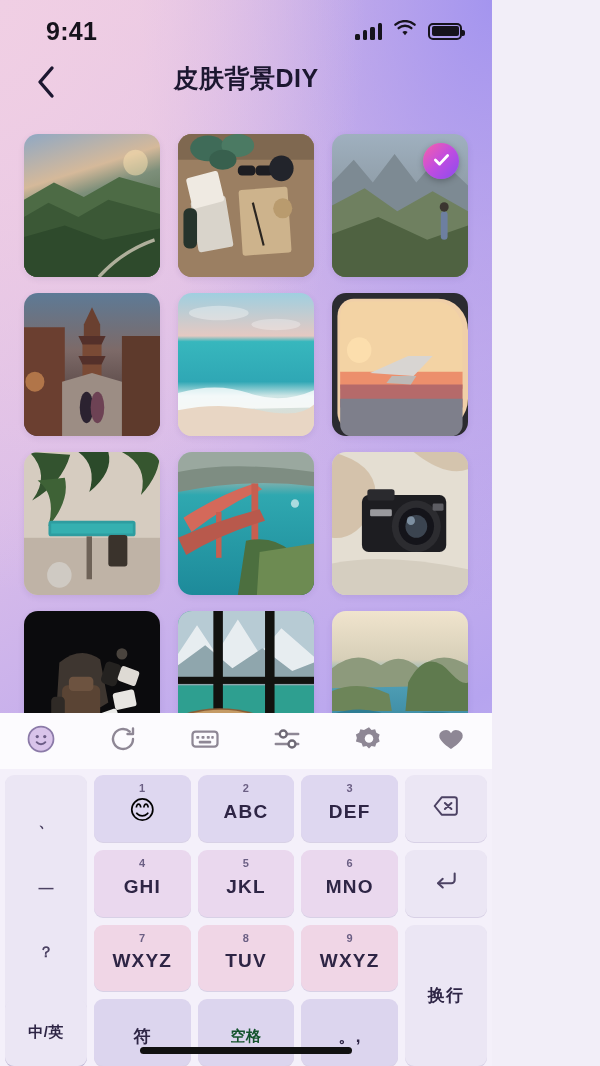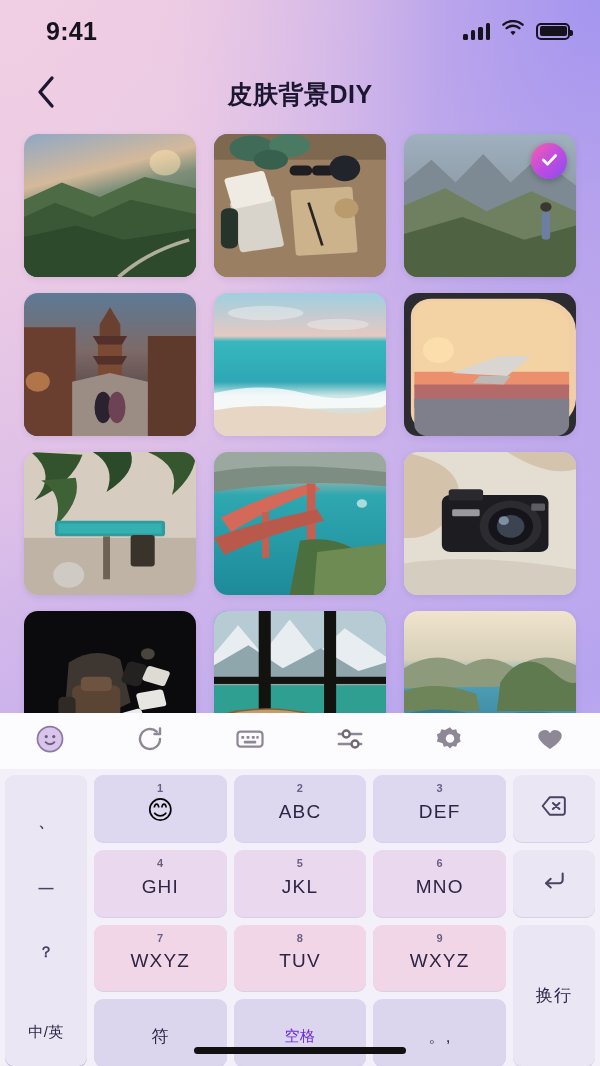--- a/index.html
+++ b/index.html
@@ -6,21 +6,21 @@
   html, body { width:600px; height:1066px; overflow:hidden; }
   body {
     font-family:"Liberation Sans","DejaVu Sans",sans-serif;
     background:#f2eef8;
     position:relative;
   }
 
   
   #app {
     position:absolute; inset:0;
-    width:600px; height:1066px;
+    width:492px; height:1066px;
     background:
       radial-gradient(120% 90% at 0% 0%, #f0cfe4 0%, rgba(240,207,228,0) 62%),
       radial-gradient(120% 95% at 100% 0%, #a495ef 0%, rgba(164,149,239,0) 60%),
       linear-gradient(150deg,#ecc8e2 0%, #d9bce9 38%, #b6a4ef 72%, #cfc3f2 100%);
     overflow:hidden;
   }
 
   
   .statusbar {
     height:62px; padding:0 30px 0 46px;
@@ -37,21 +37,21 @@
     padding:1.5px; position:relative;
   }
   .battery::after{
     content:""; position:absolute; right:-5px; top:5px;
     width:3px; height:6px; background:#16131c; border-radius:0 2px 2px 0;
   }
   .battery i { display:block; height:100%; width:100%; background:#16131c; border-radius:2px; }
 
   
   .navbar {
-    height:64px; display:flex; align-items:center;
+    height:64px; display:flex; align-items:flex-start;
     padding:0 34px 0 24px; position:relative;
   }
   .back-btn {
     width:44px; height:44px; display:flex; align-items:center; justify-content:center;
     cursor:pointer;
   }
   .nav-title {
     position:absolute; left:0; right:0; text-align:center;
     font-size:25px; font-weight:700; color:#1c1730; letter-spacing:.5px;
     pointer-events:none;
@@ -112,21 +112,21 @@
     border-radius:9px; display:flex; align-items:center; justify-content:center;
     position:relative; cursor:pointer; user-select:none;
     box-shadow:0 1px 0 rgba(120,100,160,.22);
     background:#e8e2f2;
   }
   .key .num {
     position:absolute; top:7px; left:50%; transform:translateX(-50%);
     font-size:11px; color:#6b5f84; font-weight:600; letter-spacing:.3px;
   }
   .key .lbl {
-    font-size:19px; font-weight:400; color:#2e2545; letter-spacing:1.2px;
+    font-size:19px; font-weight:700; color:#2e2545; letter-spacing:1.2px;
     margin-top:7px;
   }
   .key.r1 { background:#ded7f0; }
   .key.r2 { background:#ead8ee; }
   .key.r3 { background:#f0d6e6; }
   .key.r4 { background:#dcd5ee; }
   .key.side { background:#ebe6f4; }
   .key svg { width:26px; height:26px; }
 
   .key-punct {
@@ -147,21 +147,21 @@
   .key-pqrs    { grid-column:2; grid-row:3; }
   .key-tuv     { grid-column:3; grid-row:3; }
   .key-wxyz    { grid-column:4; grid-row:3; }
   .key-enter   { grid-column:5; grid-row:3 / span 2; flex-direction:column; }
   .key-mode    { grid-column:1; grid-row:4; }
   .key-sym     { grid-column:2; grid-row:4; }
   .key-space   { grid-column:3; grid-row:4; }
   .key-period  { grid-column:4; grid-row:4; }
 
   .key-enter .lbl { font-size:17px; margin-top:0; }
-  .key-space .lbl { font-size:15px; letter-spacing:.5px; color:#6d28d9; }
+  .key-space .lbl { font-size:15px; letter-spacing:.5px; color:#14532d; }
   .key-period .lbl{ font-size:17px; letter-spacing:.5px; }
   .key-sym .lbl   { font-size:17px; letter-spacing:.5px; }
   .key-mode .lbl  { font-size:15px; margin-top:0; letter-spacing:.5px; }
   .emoji-glyph { font-size:26px; line-height:1; margin-top:4px; }
 
   .home-indicator {
     position:absolute; bottom:12px; left:50%; transform:translateX(-50%);
     width:212px; height:7px; background:#111; border-radius:4px; z-index:9;
   }
 </style>

